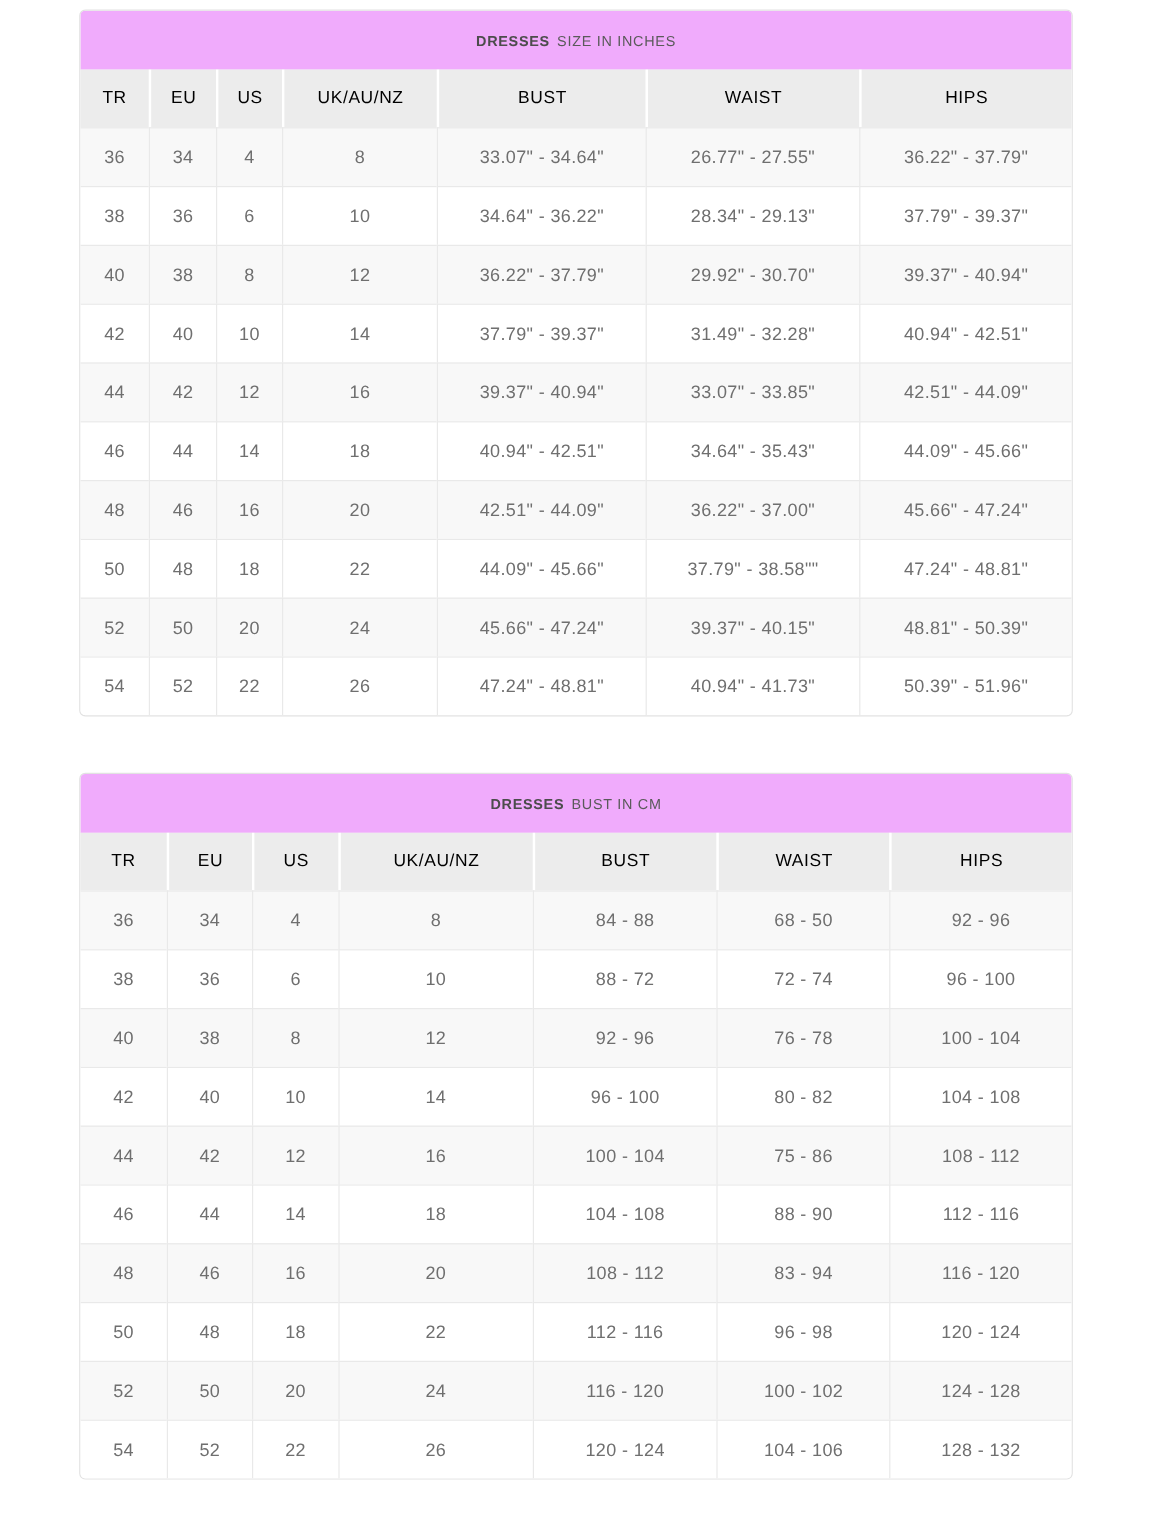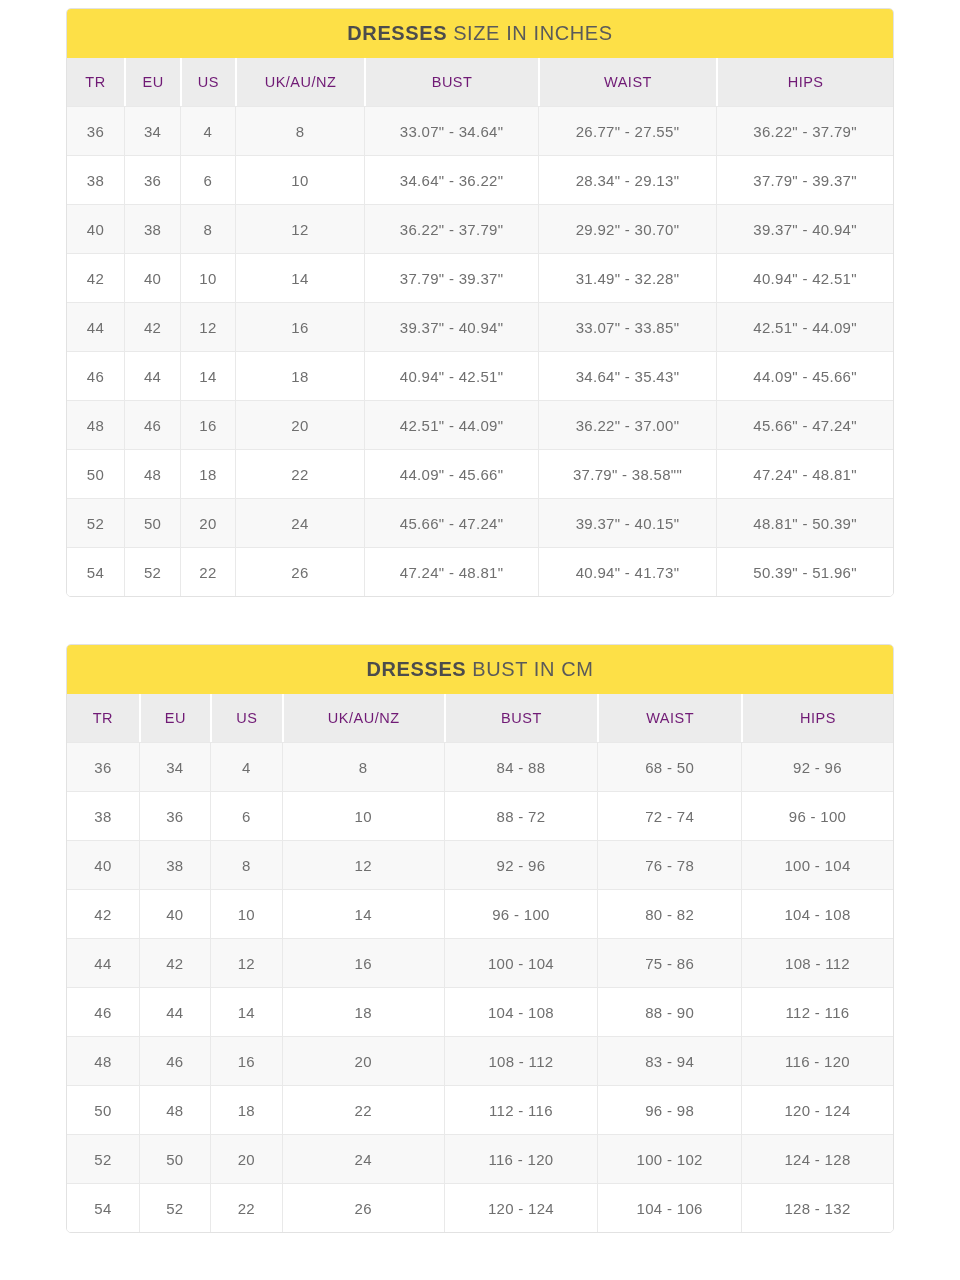--- a/index.html
+++ b/index.html
@@ -21,39 +21,39 @@
     overflow: hidden;
     background: #ffffff;
   }
   .card + .card { margin-top: 47px; }
   .card-title {
     height: 49px;
     display: flex;
     align-items: center;
     justify-content: center;
     gap: 6px;
-    font-size: 20px;
+    font-size: 12px;
     letter-spacing: 0.6px;
     color: #5a5a5a;
-    background: #fde047;
+    background: #f0abfc;
   }
   .card-title .bold { font-weight: 700; color: #4c4c4c; }
   table {
     width: 100%;
     border-collapse: separate;
     border-spacing: 0;
     table-layout: fixed;
   }
   thead th {
     height: 48px;
     background: #ececec;
     font-weight: 400;
     font-size: 14.5px;
     letter-spacing: 0.5px;
-    color: #701a75;
+    color: #000000;
     border-left: 2px solid #ffffff;
     vertical-align: middle;
     text-align: center;
   }
   thead th:first-child { border-left: none; }
   tbody td {
     height: 49px;
     font-size: 15px;
     letter-spacing: 0.3px;
     color: #6f6f6f;

